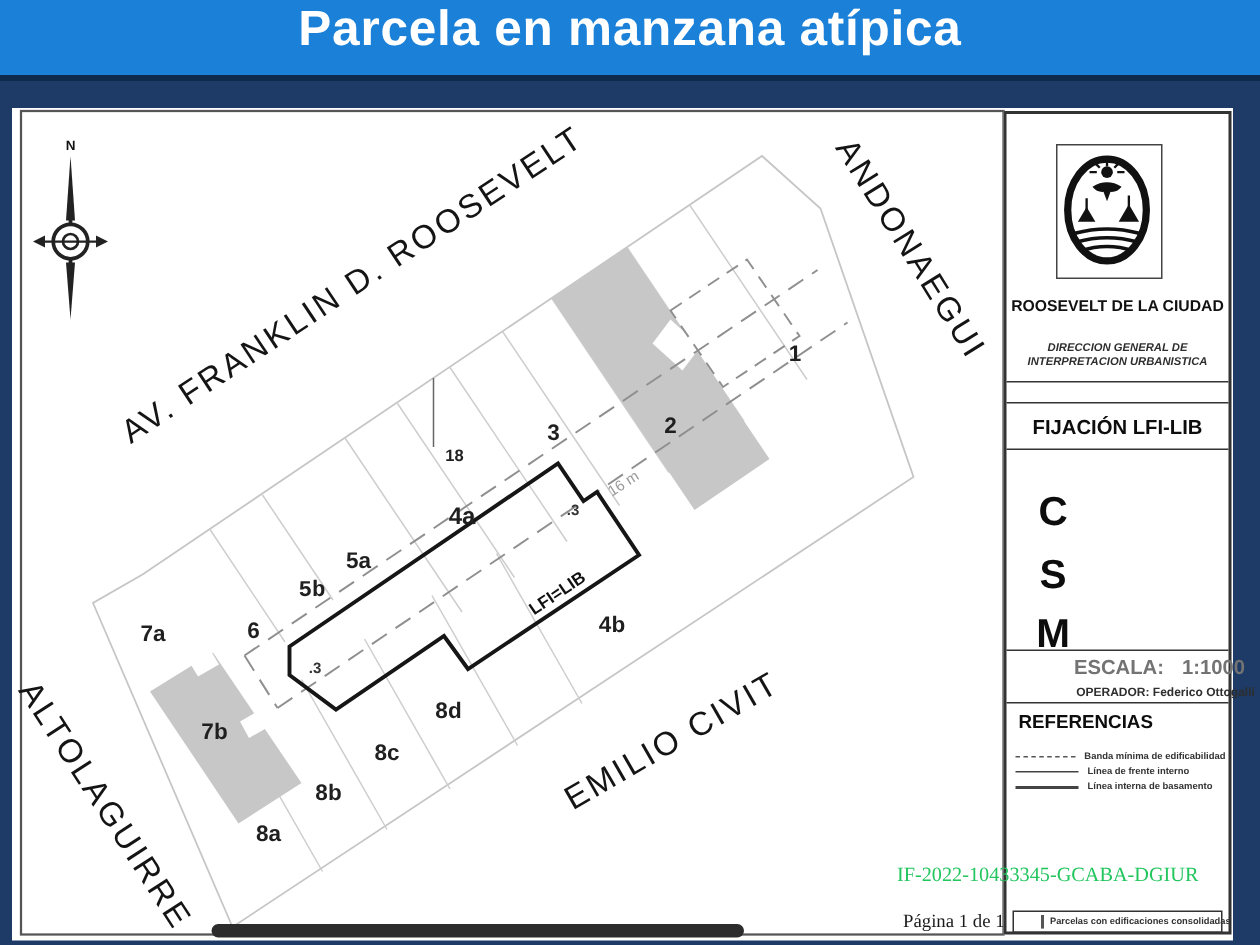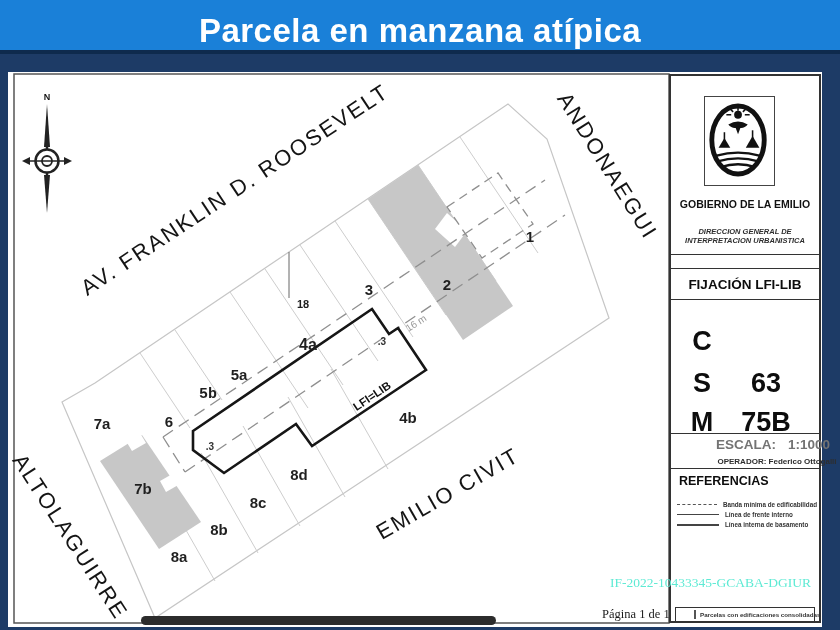--- a/index.html
+++ b/index.html
@@ -1,19 +1,19 @@
 <!DOCTYPE html>
 <html><head>
 <meta charset="utf-8">
 <style>
   html,body{margin:0;padding:0;background:#666;}
   .stage{position:relative;width:840px;height:630px;background:#1d3b66;overflow:hidden;
          font-family:"Liberation Sans","DejaVu Sans",sans-serif;}
   .title-bar{position:absolute;left:0;top:0;width:840px;height:50px;background:#1a80d8;
-             border-bottom:4px solid #0e2a4d;display:flex;align-items:flex-end;justify-content:center;}
+             border-bottom:4px solid #0e2a4d;display:flex;align-items:flex-start;justify-content:center;}
   .title-bar span{color:#ffffff;font-size:33px;font-weight:700;letter-spacing:.5px;}
   .doc{position:absolute;left:8px;top:72px;width:814px;height:555px;background:#ffffff;}
   svg.mapgeo{position:absolute;left:0;top:0;width:840px;height:630px;z-index:1;}
   .lbl{position:absolute;transform:translate(-50%,-50%);color:#1f1f1f;white-space:nowrap;z-index:2;}
   .street{font-size:22px;font-weight:500;letter-spacing:2px;color:#141414;}
   .parcel{font-size:15px;font-weight:700;}
   .tiny{font-size:10px;font-weight:700;color:#333;}
   .dim18{font-size:11px;font-weight:600;}
   .dim16{font-size:10px;font-weight:400;color:#9a9a9a;}
   .lfilbl{font-size:11.5px;font-weight:700;color:#101010;}
@@ -42,21 +42,21 @@
   .ref-sample{width:42px;height:0;margin-right:6px;}
   .ref-sample.dashed{border-top:1.2px dashed #555;}
   .ref-sample.solid{border-top:1.5px solid #444;}
   .ref-sample.thick{border-top:2.5px solid #444;}
   .ref-row span{font-size:6.3px;font-weight:700;color:#333;white-space:nowrap;}
   .bottom-legend{position:absolute;left:4px;top:531px;width:140px;height:15px;box-sizing:border-box;
                  border:1px solid #333;display:flex;align-items:center;padding-left:18px;}
   .bottom-legend .sq{width:7px;height:7px;background:#c4c4c4;border:1px solid #555;margin-right:4px;}
   .bottom-legend span{font-size:6.2px;font-weight:700;color:#333;white-space:nowrap;}
   .footer-if{position:absolute;left:598px;top:575px;font-family:"Liberation Serif","DejaVu Serif",serif;
-             font-size:13.5px;color:#5eead4;z-index:3;white-space:nowrap;margin-left:12px;}
+             font-size:13.5px;color:#22c55e;z-index:3;white-space:nowrap;}
   .footer-pg{position:absolute;left:602px;top:607px;font-family:"Liberation Serif","DejaVu Serif",serif;
              font-size:12.5px;color:#1b1b1b;z-index:3;white-space:nowrap;}
   .hscrollbar{position:absolute;left:141px;top:616px;width:355px;height:9px;background:#2c2c2c;
               border-radius:5px;z-index:4;}
 </style>
 </head>
 <body>
 
 <div class="stage">
 
@@ -166,38 +166,36 @@
         <path d="M42 52 L56 52 L49 40 Z" fill="#111"></path>
         <line x1="49" y1="34" x2="49" y2="50" stroke="#111" stroke-width="1.6"></line>
         <g stroke="#111" stroke-width="2.4" fill="none">
           <path d="M12 60 Q34 54 56 60"></path>
           <path d="M13 66 Q34 60 55 66"></path>
           <path d="M16 72 Q34 66 52 72"></path>
         </g>
       </svg>
     </div>
     <div class="org">
-      <div>GOBIERNO DE LA EMILIO</div>
+      <div>ROOSEVELT DE LA CIUDAD</div>
     </div>
     <div class="dept">
       <div>DIRECCION GENERAL DE</div>
       <div>INTERPRETACION URBANISTICA</div>
     </div>
     <div class="sb-divider" style="top:178px;"></div>
     <div class="fijacion">FIJACIÓN LFI-LIB</div>
     <div class="csm-row" style="top:250px;">
       <span class="k">C</span>
     </div>
     <div class="csm-row" style="top:292px;">
       <span class="k">S</span>
-      <span class="v">63</span>
     </div>
     <div class="csm-row" style="top:331px;">
       <span class="k">M</span>
-      <span class="v">75B</span>
     </div>
     <div class="sb-divider" style="top:357px;"></div>
     <div class="escala">
       <span>ESCALA:</span>
       <span>1:1000</span>
     </div>
     <div class="operador">OPERADOR: Federico Ottogalli</div>
     <div class="sb-divider" style="top:392px;"></div>
     <div class="ref-title">REFERENCIAS</div>
     <div class="ref-row" style="top:424px;">

